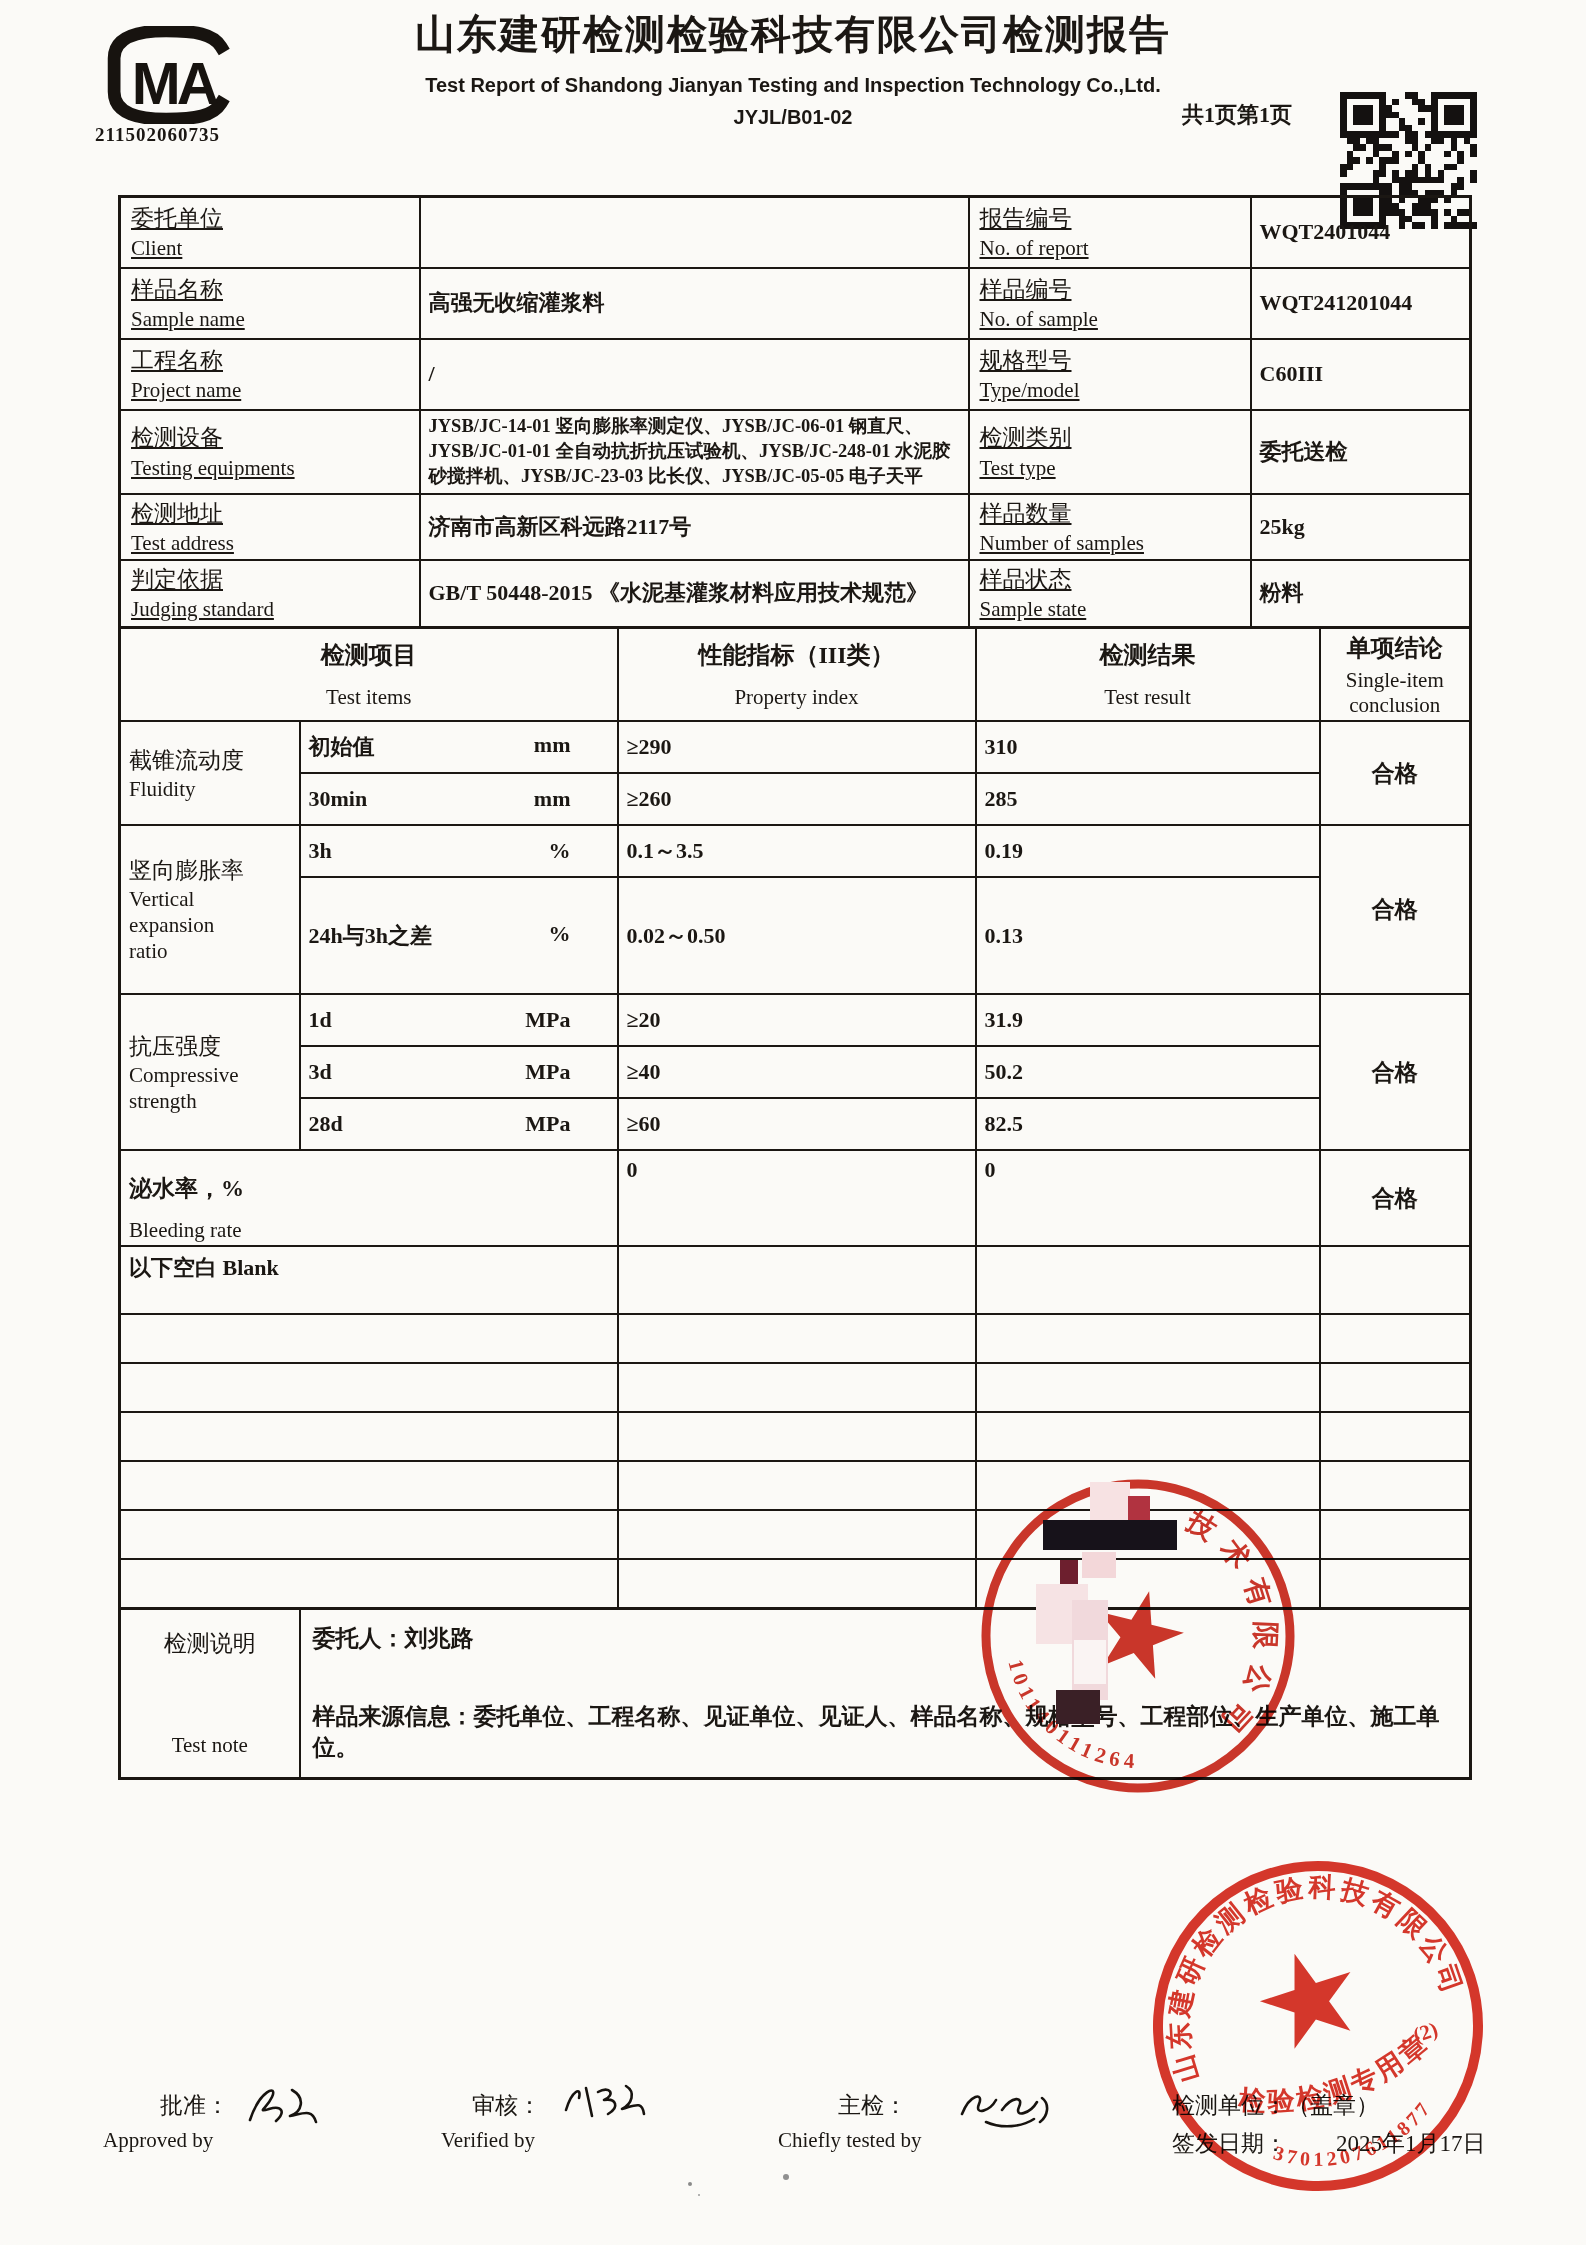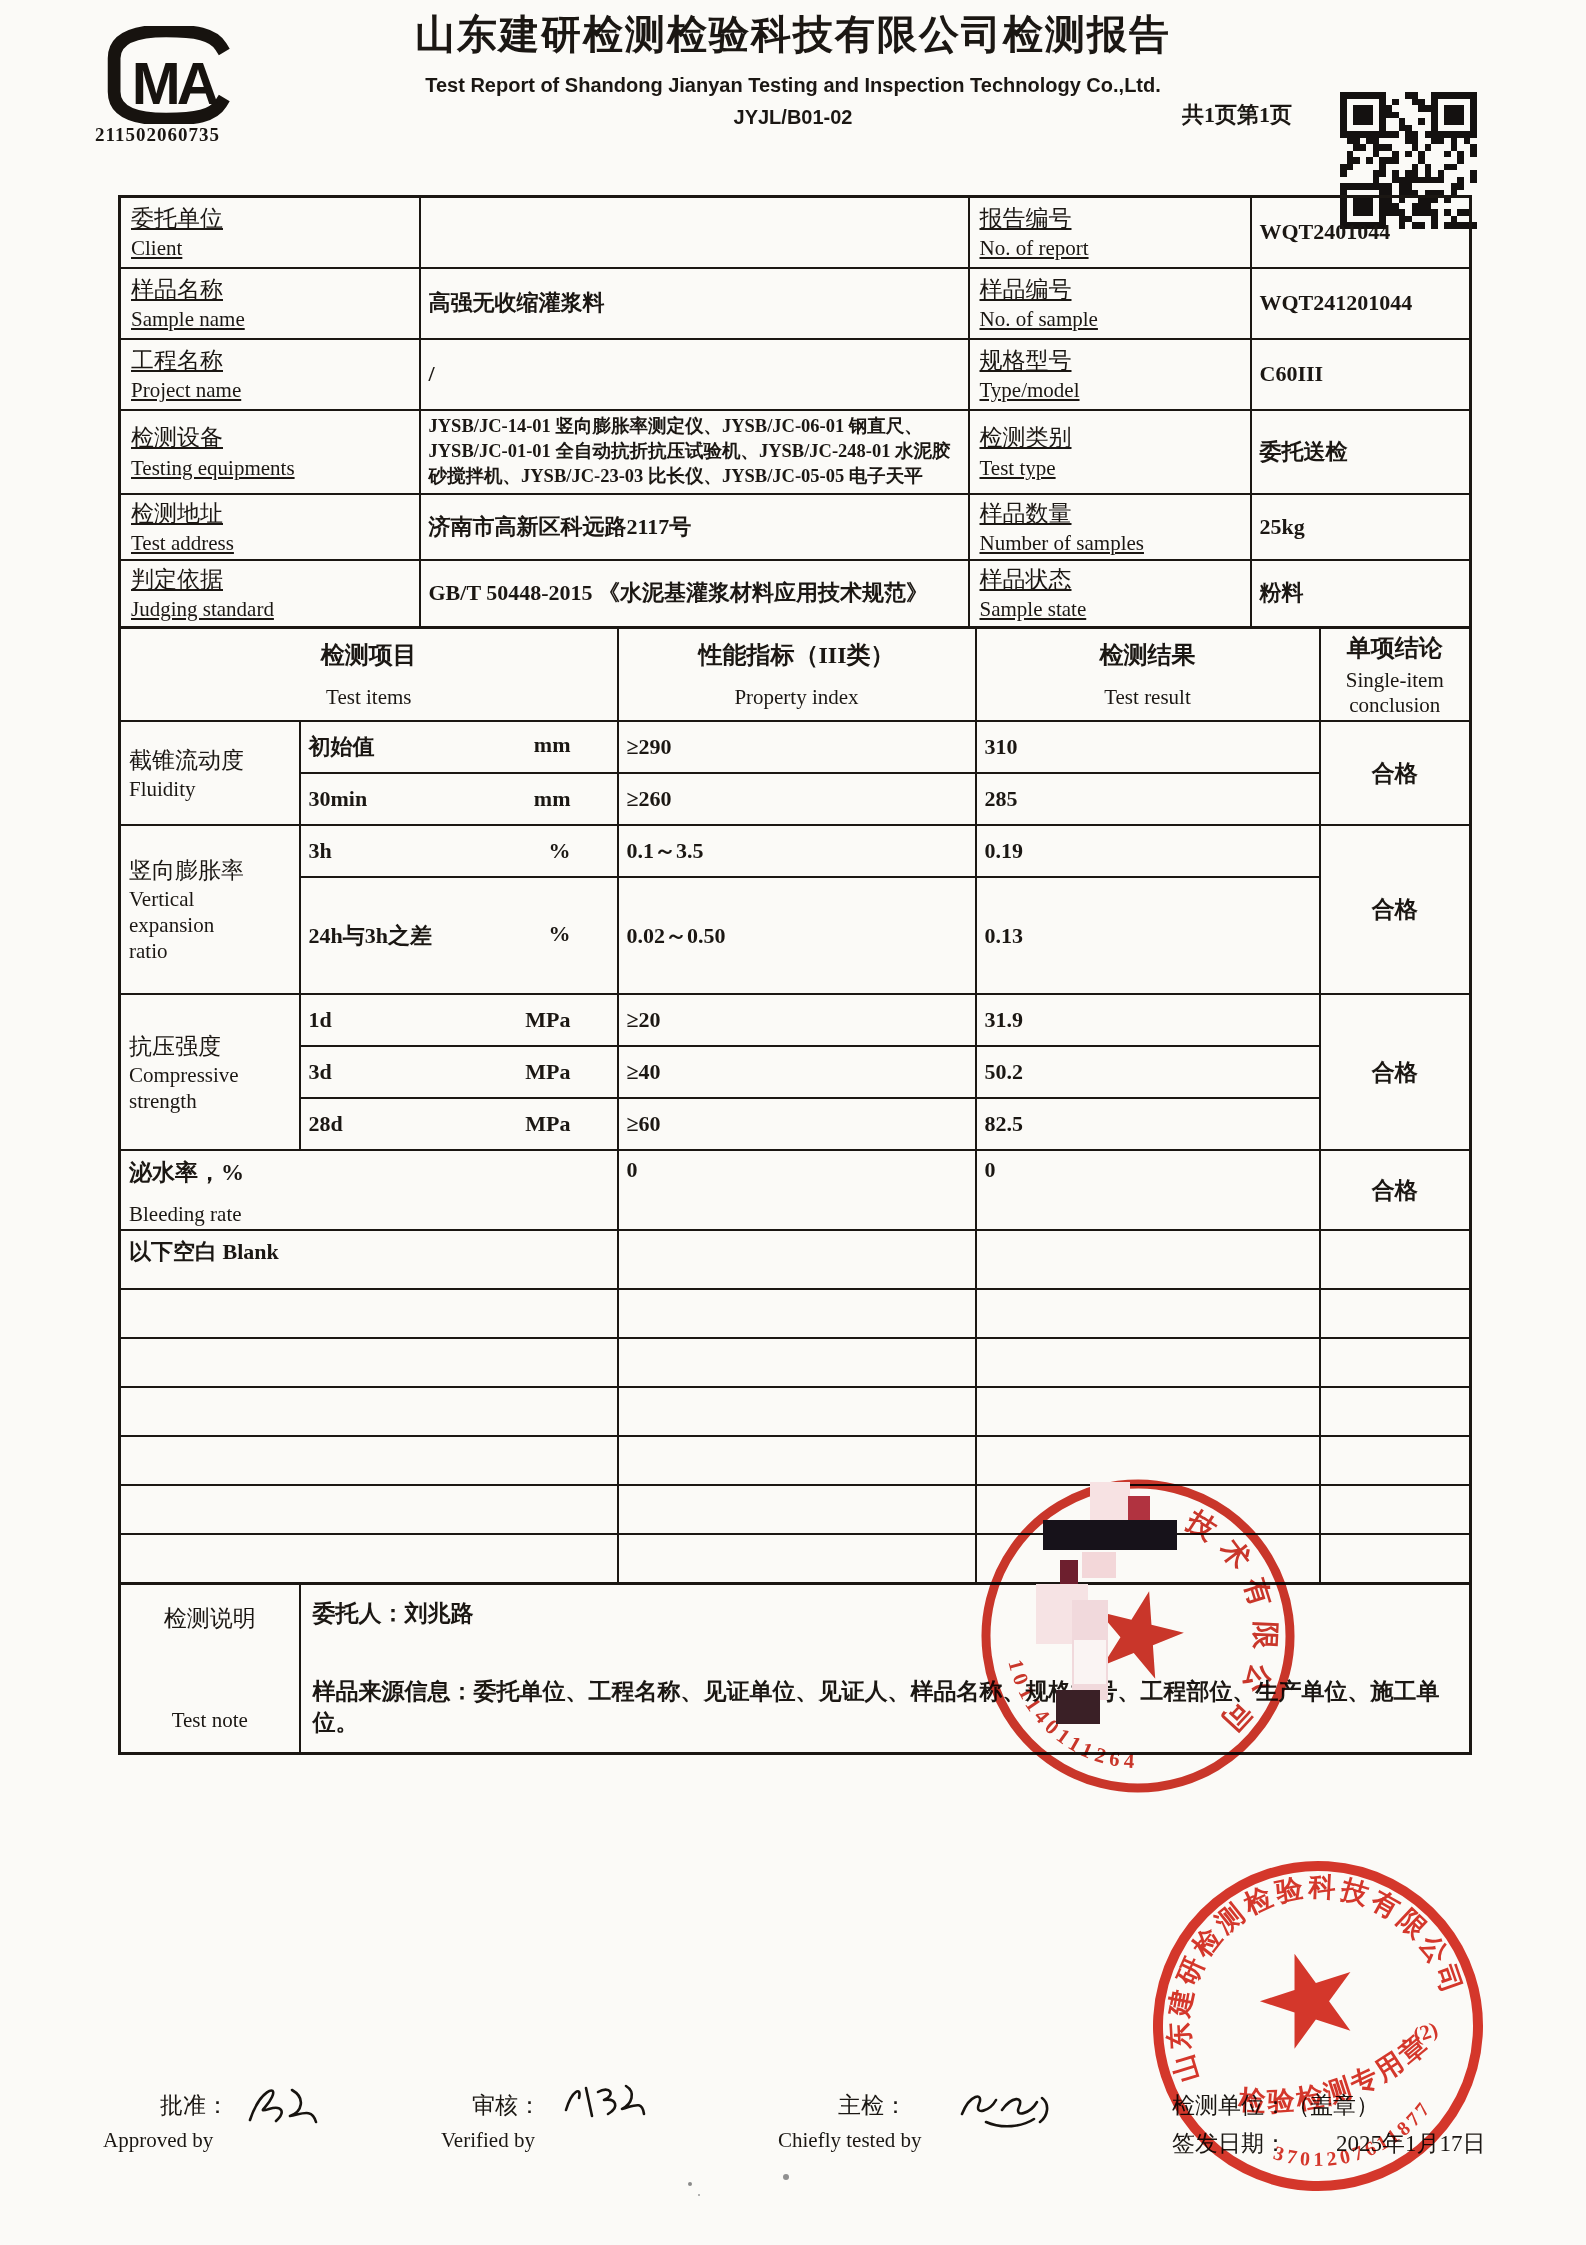--- a/index.html
+++ b/index.html
@@ -513,30 +513,30 @@
               <div class="wrap">
                 <span>28d</span>
                 <span class="unit">MPa</span>
               </div>
             </td>
         <td class="idx">≥60</td>
         <td class="res">82.5</td>
       </tr>
 
       <tr style="height:80px">
-        <td class="span2" colspan="2" style="vertical-align:top;padding-top:6px">
+        <td class="span2" colspan="2" style="vertical-align:top;padding-top:22px">
           <div class="cn" style="font-size:23px">泌水率，%</div>
           <div class="en" style="font-size:21px;font-weight:normal;margin-top:14px">Bleeding rate</div>
         </td>
         <td class="idx" style="vertical-align:top;padding-top:6px">0</td>
         <td class="res" style="vertical-align:top;padding-top:6px">0</td>
         <td class="concl">合格</td>
       </tr>
 
-      <tr style="height:59px">
+      <tr style="height:68px">
         <td class="span2" colspan="2" style="vertical-align:top;padding-top:6px">以下空白 Blank</td>
         <td></td>
             <td></td>
             <td></td>
       </tr>
 
       <tr style="height:49px">
             <td colspan="2"></td>
             <td></td>
             <td></td>

